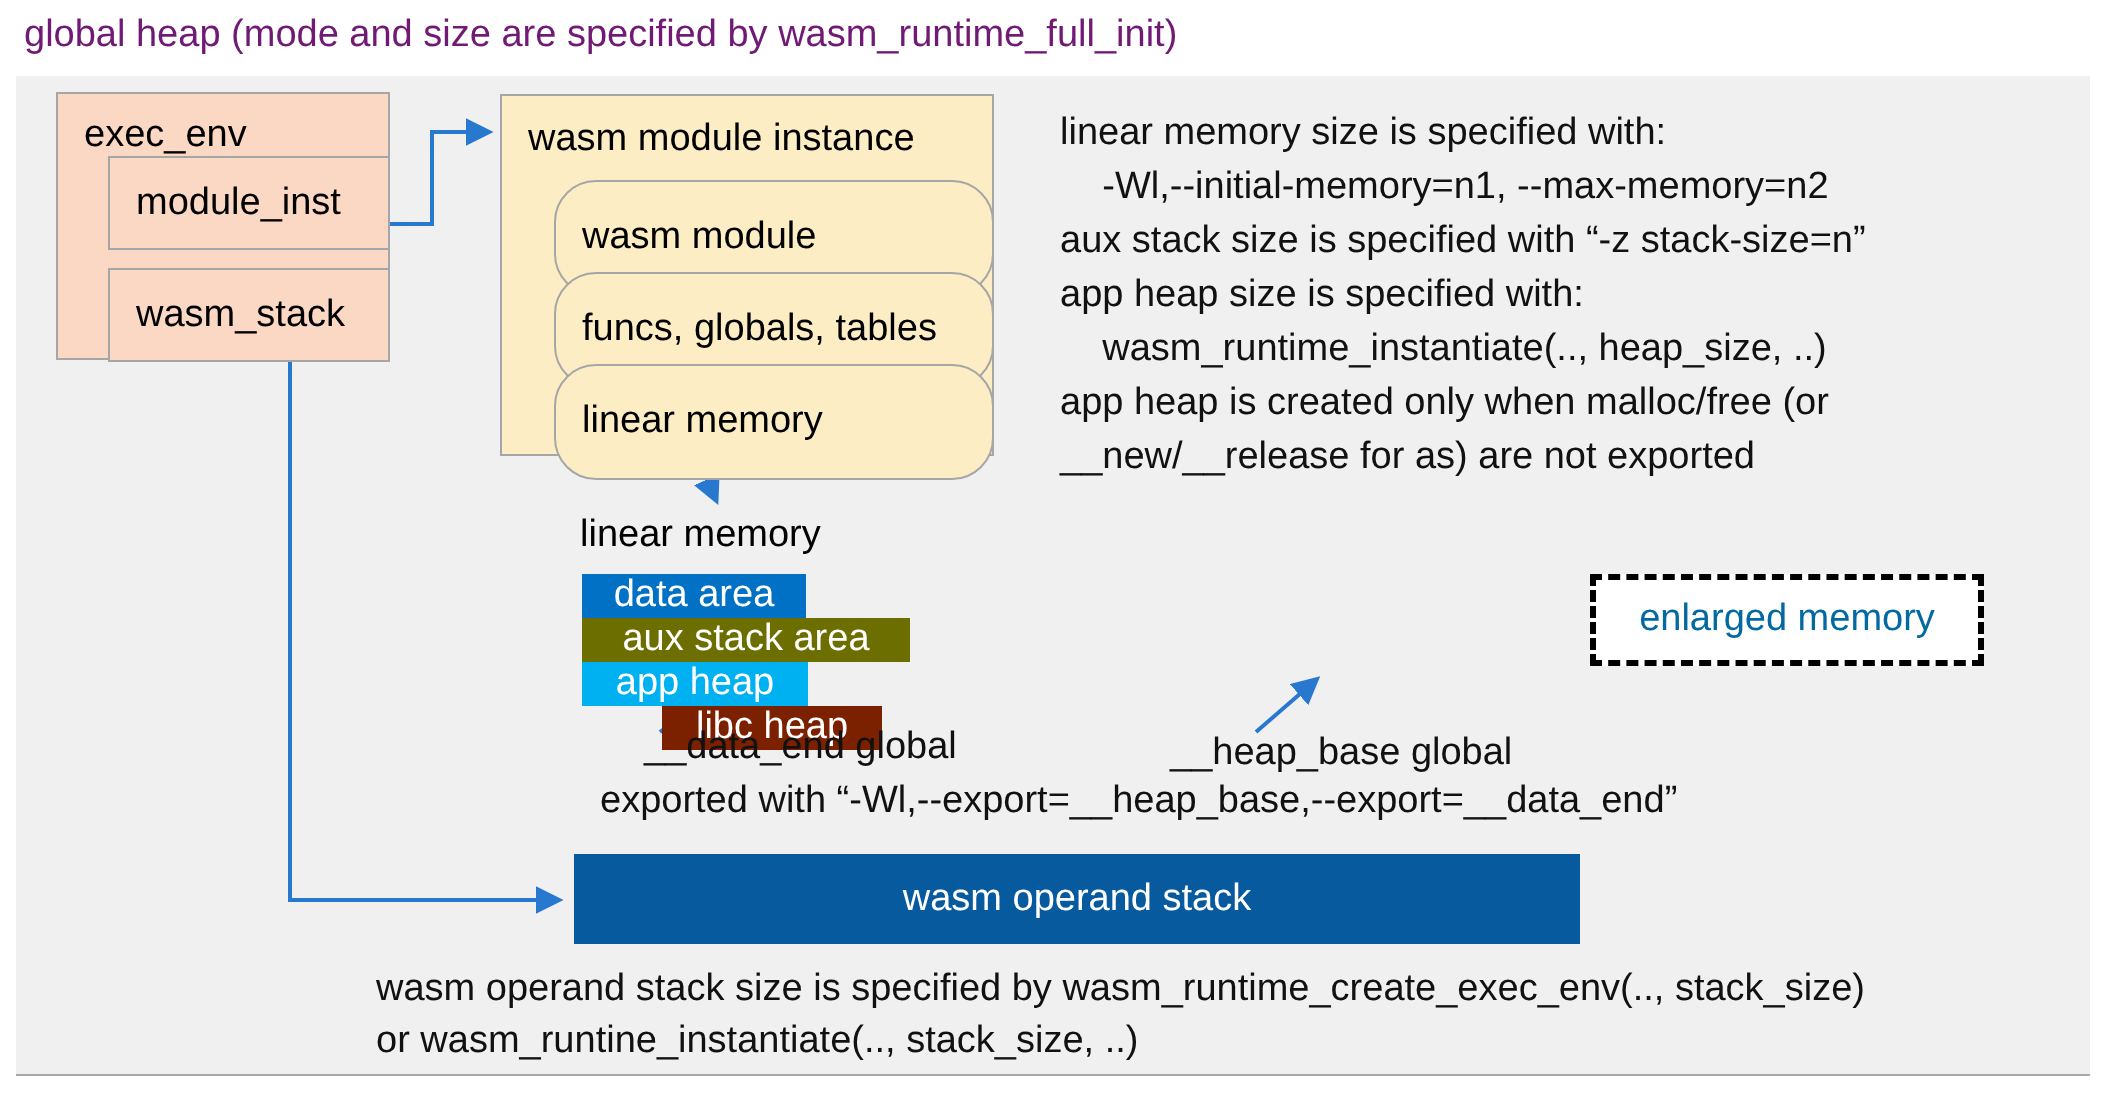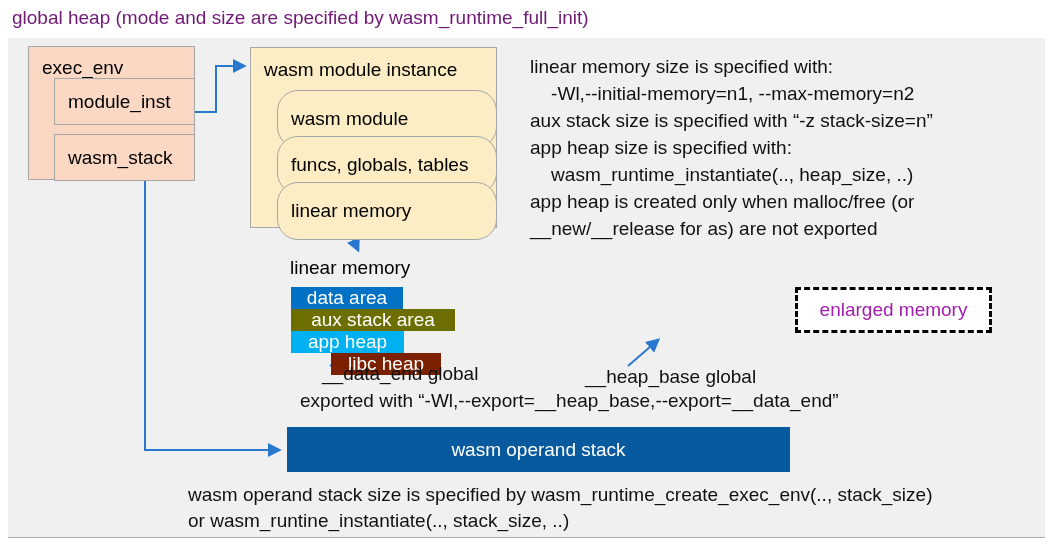--- a/index.html
+++ b/index.html
@@ -99,21 +99,21 @@
 app heap is created only when malloc/free (or
 __new/__release for as) are not exported</div>
 
   <div class="lm-label">linear memory</div>
   <div class="membar">
     <div class="seg" style="width: 112px; background: rgb(0, 113, 197); color: rgb(255, 255, 255);">data area</div>
     <div class="seg" style="width: 164px; background: rgb(108, 110, 0); color: rgb(255, 255, 255);">aux stack area</div>
     <div class="seg" style="width: 113px; background: rgb(0, 177, 241); color: rgb(255, 255, 255);">app heap</div>
     <div class="seg" style="width: 110px; background: rgb(123, 33, 0); color: rgb(255, 255, 255); margin-left: 40px;">libc heap</div>
   </div>
-  <div class="seg-enlarged" style="width: 197px; color: #a21caf;">enlarged memory</div>
+  <div class="seg-enlarged" style="width: 197px; color: #0369a1;">enlarged memory</div>
 
   <div class="ann ann-dataend">__data_end global</div>
   <div class="ann ann-heapbase">__heap_base global</div>
   <div class="ann ann-exported">exported with “-Wl,--export=__heap_base,--export=__data_end”</div>
 
   <div class="operand-bar">wasm operand stack</div>
 
   <div class="notes notes-bottom">wasm operand stack size is specified by wasm_runtime_create_exec_env(.., stack_size)
 or wasm_runtine_instantiate(.., stack_size, ..)</div>
 

